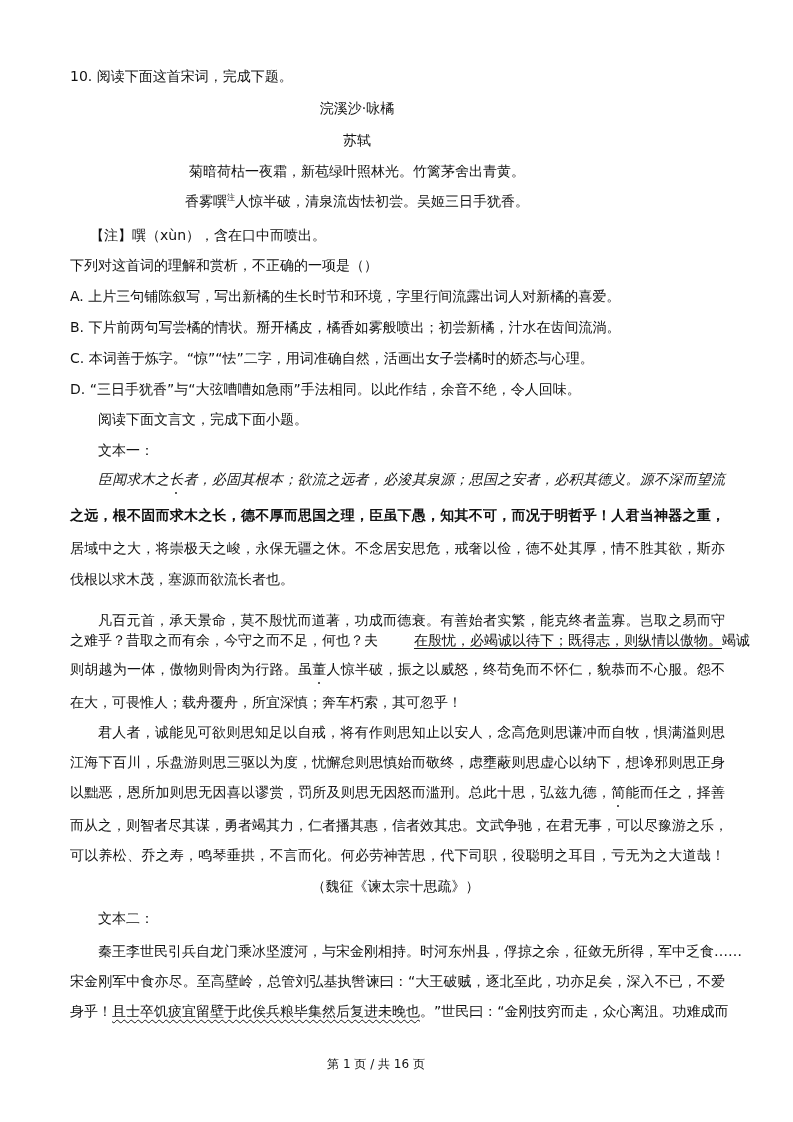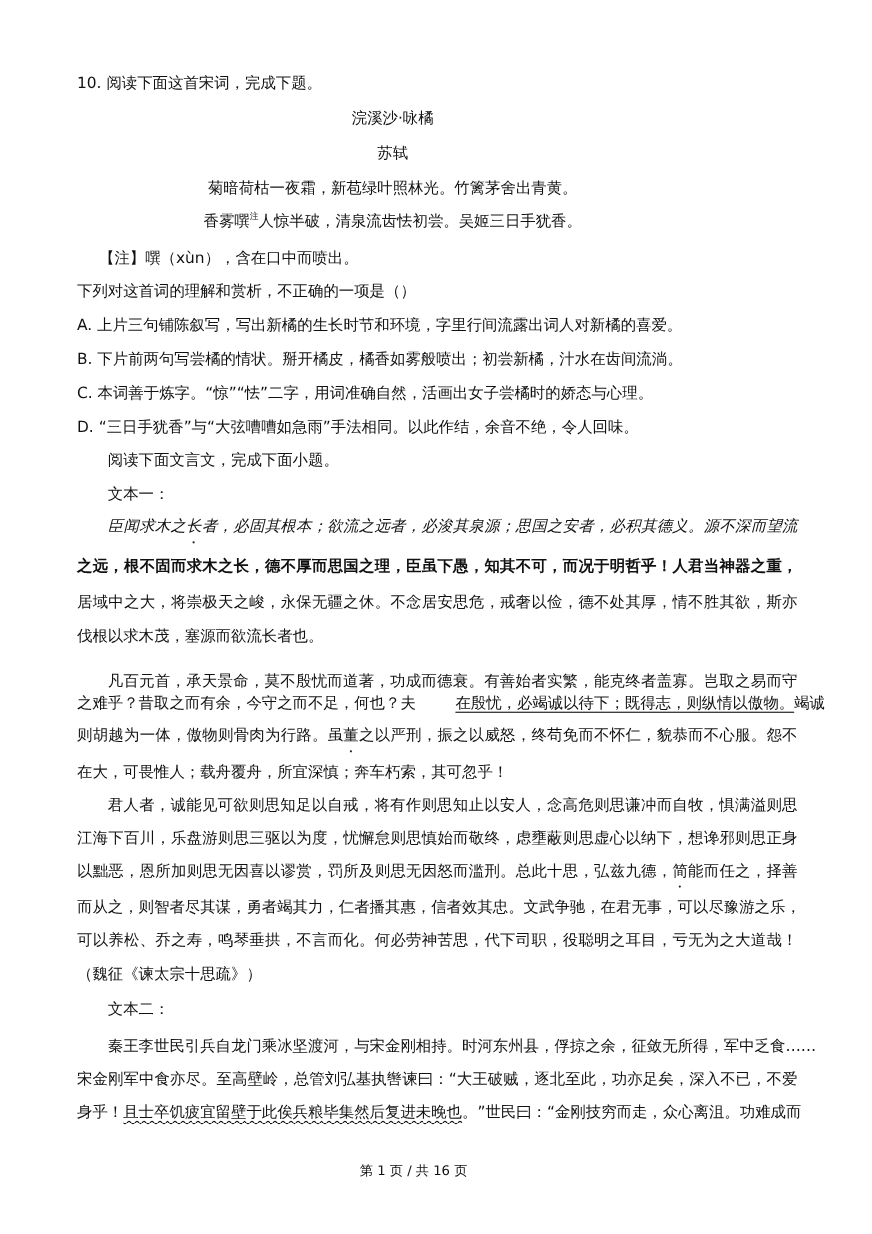--- a/index.html
+++ b/index.html
@@ -9,21 +9,21 @@
     color: #111111;
     font-size: 14px;
   }
   .page { position: absolute; left: 0; top: 0; width: 793px; height: 1122px; }
   .line {
     position: absolute; left: 70px; width: 655px;
     white-space: nowrap; line-height: 20px; font-size: 14px; letter-spacing: 0px;
   }
   .indent { left: 98px; width: 627px; }
   .center { left: 0; width: 714px; text-align: center; }
-  .right { left: 70px; width: 651px; text-align: left; }
+  .right { left: 70px; width: 651px; text-align: center; }
   .just { text-align: justify; text-align-last: justify; }
   .u { text-decoration: underline; text-underline-offset: 3px; margin-left: 36px; }
   .wavy { text-decoration: underline wavy; text-decoration-thickness: 1px; text-underline-offset: 3px; }
   .dot { position: relative; }
   .dot::after {
     content: ""; position: absolute; left: 50%; bottom: -7px;
     width: 2px; height: 2px; margin-left: -1px; background: #222; border-radius: 50%;
   }
   .sup { font-size: 8px; vertical-align: super; line-height: 0; }
   .footer { position: absolute; left: 0; width: 752px; top: 1056px; text-align: center; font-size: 12px; line-height: 16px; }
@@ -52,21 +52,21 @@
   <div class="line indent" style="top:409px;">阅读下面文言文，完成下面小题。</div>
   <div class="line indent" style="top:440px;">文本一：</div>
 
   <div class="line indent just" style="top:469px;font-style:italic;"><span>臣闻求木之</span><span class="dot">长</span><span>者，必固其根本；欲流之远者，必浚其泉源；思国之安者，必积其德义。源不深而望流</span></div>
   <div class="line just" style="top:505px;font-weight:bold;">之远，根不固而求木之长，德不厚而思国之理，臣虽下愚，知其不可，而况于明哲乎！人君当神器之重，</div>
   <div class="line just" style="top:538px;">居域中之大，将崇极天之峻，永保无疆之休。不念居安思危，戒奢以俭，德不处其厚，情不胜其欲，斯亦</div>
   <div class="line" style="top:569px;">伐根以求木茂，塞源而欲流长者也。</div>
 
   <div class="line indent just" style="top:594px;margin-top:16px;">凡百元首，承天景命，莫不殷忧而道著，功成而德衰。有善始者实繁，能克终者盖寡。岂取之易而守</div>
   <div class="line just" style="top:630px;"><span>之难乎？昔取之而有余，今守之而不足，何也？夫</span><span class="u">在殷忧，必竭诚以待下；既得志，则纵情以傲物。</span><span>竭诚</span></div>
-  <div class="line just" style="top:659px;"><span>则胡越为一体，傲物则骨肉为行路。虽</span><span class="dot">董</span><span>之以严刑，振之以威怒，终苟免而不怀仁，貌恭而不心服。怨不</span></div>
+  <div class="line just" style="top:659px;"><span>则胡越为一体，傲物则骨肉为行路。虽</span><span class="dot">董</span><span>人惊半破，振之以威怒，终苟免而不怀仁，貌恭而不心服。怨不</span></div>
   <div class="line" style="top:692px;">在大，可畏惟人；载舟覆舟，所宜深慎；奔车朽索，其可忽乎！</div>
 
   <div class="line indent just" style="top:722px;">君人者，诚能见可欲则思知足以自戒，将有作则思知止以安人，念高危则思谦冲而自牧，惧满溢则思</div>
   <div class="line just" style="top:752px;">江海下百川，乐盘游则思三驱以为度，忧懈怠则思慎始而敬终，虑壅蔽则思虚心以纳下，想谗邪则思正身</div>
   <div class="line just" style="top:782px;"><span>以黜恶，恩所加则思无因喜以谬赏，罚所及则思无因怒而滥刑。总此十思，弘兹九德，</span><span class="dot">简</span><span>能而任之，择善</span></div>
   <div class="line just" style="top:815px;">而从之，则智者尽其谋，勇者竭其力，仁者播其惠，信者效其忠。文武争驰，在君无事，可以尽豫游之乐，</div>
   <div class="line just" style="top:845px;">可以养松、乔之寿，鸣琴垂拱，不言而化。何必劳神苦思，代下司职，役聪明之耳目，亏无为之大道哉！</div>
 
   <div class="line right" style="top:876px;">（魏征《谏太宗十思疏》）</div>
 

